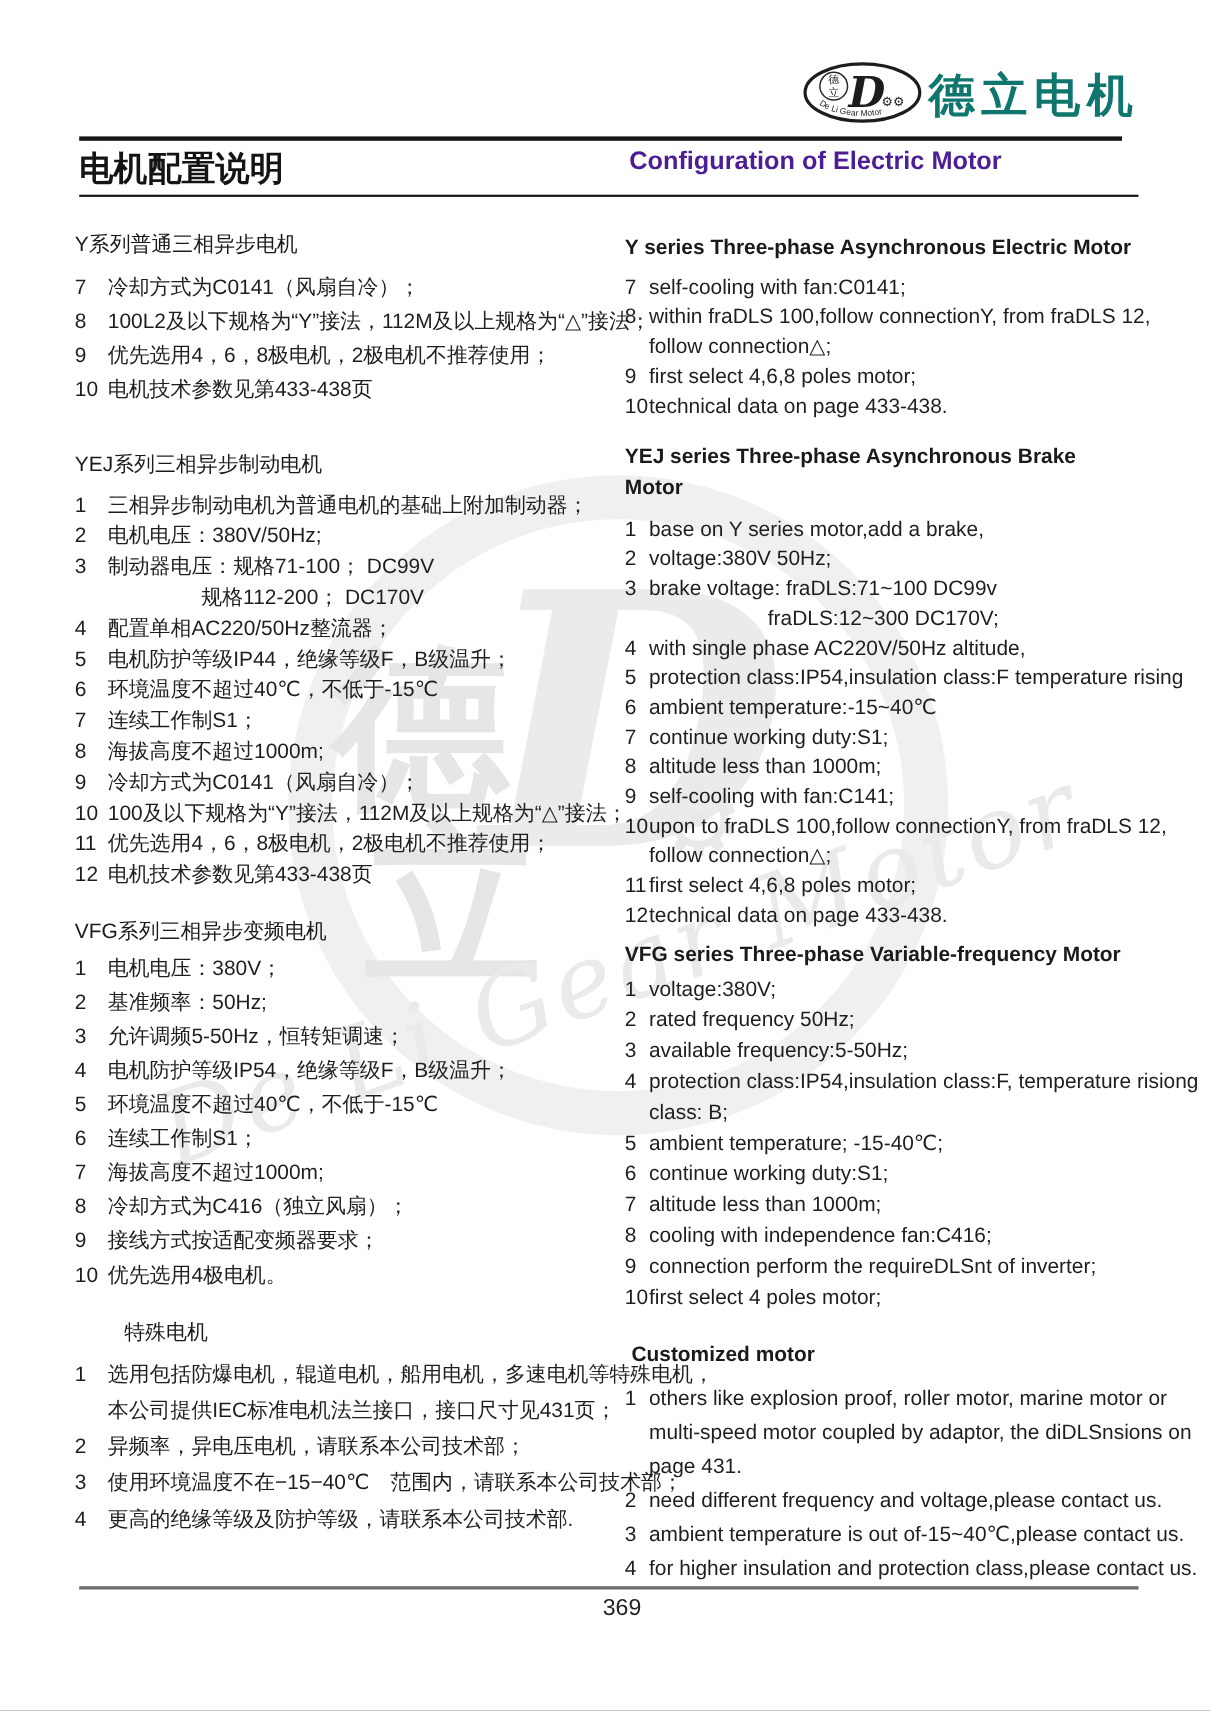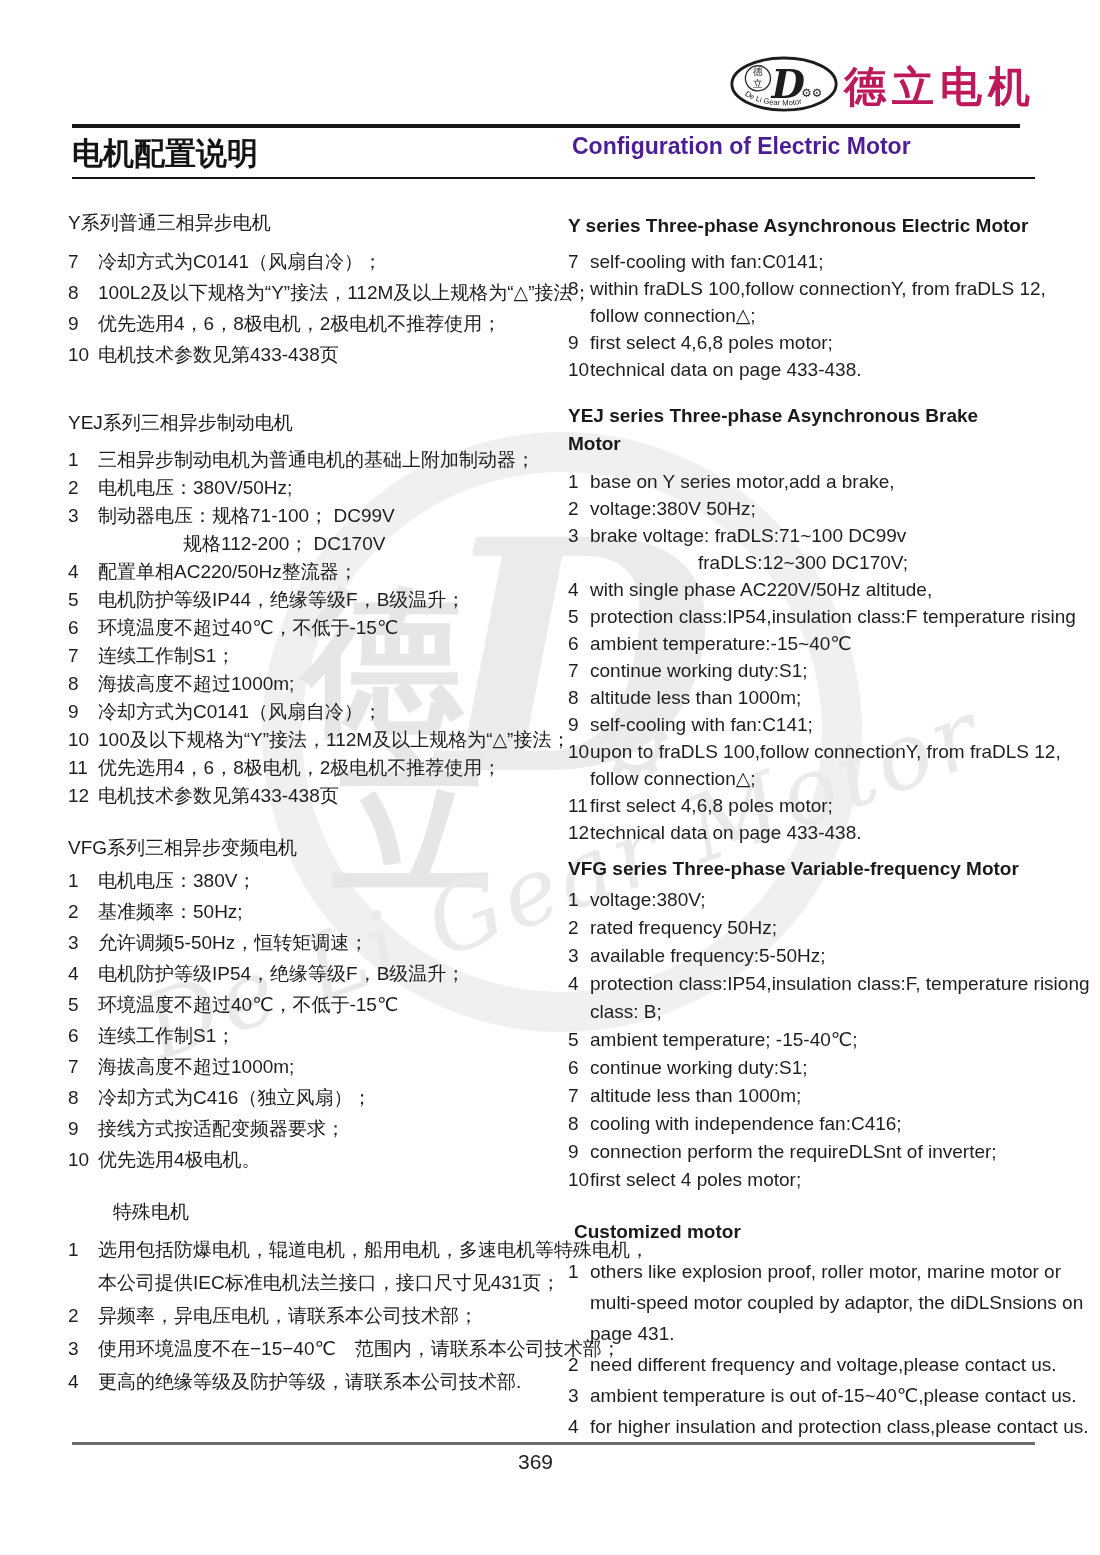--- a/index.html
+++ b/index.html
@@ -19,21 +19,21 @@
     font-style:italic;font-weight:bold;font-family:"DejaVu Serif",serif;color:#ebebeb;}
   .wm-gear{position:absolute;left:594px;top:700px;font-size:92px;color:#e9e9e9;line-height:1;}
   .wm-script{position:absolute;left:148px;top:978px;white-space:nowrap;
     font-family:"DejaVu Serif",serif;font-style:italic;font-size:92px;color:#eaeaea;
     letter-spacing:4px;transform:rotate(-20deg);transform-origin:0 50%;}
   
   .content{position:relative;z-index:1;}
   .brand{position:absolute;left:728px;top:54px;display:flex;align-items:center;}
   .brand svg{display:block;}
   .brand-name{font-family:"DejaVu Serif",serif;font-weight:bold;font-size:42px;
-    letter-spacing:6px;margin-left:4px;color:#be185d;text-align:right;}
+    letter-spacing:6px;margin-left:4px;color:#0f766e;text-align:right;}
   .rule{position:absolute;background:#161616;}
   .rule-top{left:72px;top:124px;width:948px;height:4px;}
   .rule-sub{left:72px;top:177px;width:963px;height:2px;}
   .rule-footer{left:72px;top:1442px;width:963px;height:3px;background:#6d6d6d;}
   .header-row{position:absolute;left:72px;top:133px;width:963px;display:flex;}
   .header-row .h-cn{width:500px;font-size:31px;font-weight:bold;margin:0;color:#141414;}
   .header-row .h-en{width:463px;font-size:23px;font-weight:bold;margin:0;color:#4c1d95;}
   
   .columns{position:absolute;left:68px;top:198px;width:963px;display:flex;}
   #col-cn{width:500px;}
@@ -55,21 +55,21 @@
   #col-cn .sec-3 .sec-title{margin-bottom:6px;margin-left:45px;}
   
   #col-en .line{line-height:27px;}
   #col-en .sec-0{margin-top:14px;}  #col-en .sec-0 .sec-title{}
   #col-en .sec-1{margin-top:19px;}  #col-en .sec-1 .sec-title{margin-bottom:10px;}
   #col-en .sec-2{margin-top:9px;}   #col-en .sec-2 .sec-title{margin-bottom:3px;}
   #col-en .sec-2 .line{line-height:28px;}
   #col-en .sec-3{margin-top:24px;}  #col-en .sec-3 .sec-title{margin-bottom:10px;padding-left:6px;}
   #col-en .sec-3 .line{line-height:31px;}
   
-  .page-number{position:absolute;left:54px;top:1450px;width:963px;text-align:center;
+  .page-number{position:absolute;left:84px;top:1450px;width:963px;text-align:center;
     font-size:21px;color:#222;}
 </style>
 </head>
 <body>
 
 <div class="page">
 
   <div class="wm">
     <div class="wm-ring"></div>
     <div class="wm-char wm-char1">德</div>

